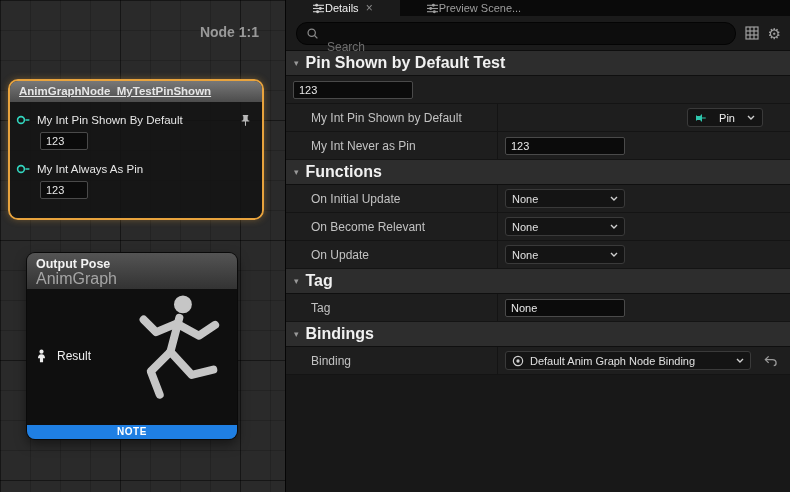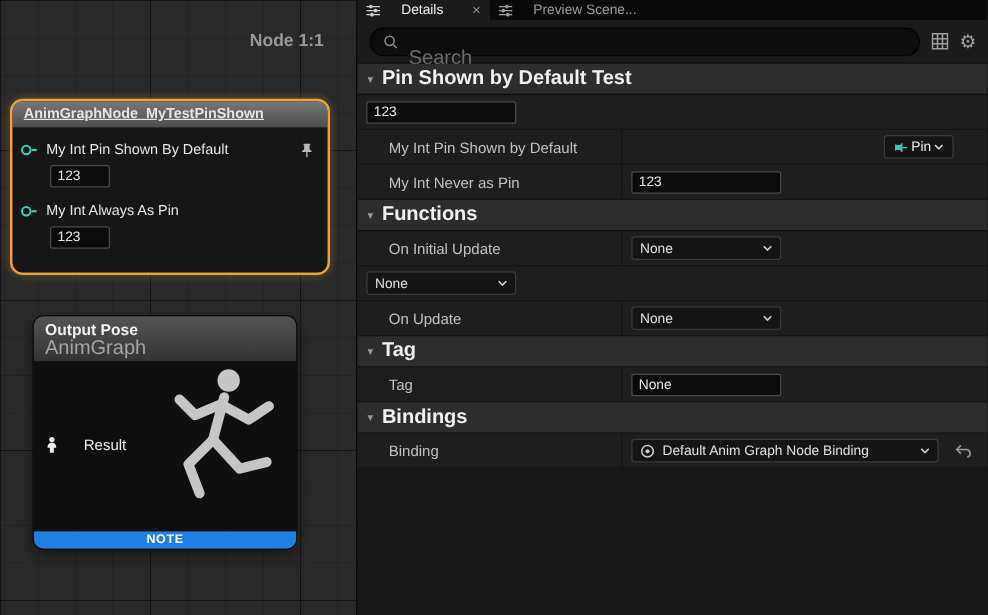--- a/index.html
+++ b/index.html
@@ -30,39 +30,39 @@
     background:#0b0b0b;border:1px solid #4a4a4a;border-radius:2px;color:#e8e8e8;
     font-size:11px;padding:0 5px;font-family:inherit;}
 
   .node-output{position:absolute;left:27px;top:253px;width:210px;border-radius:8px;
     overflow:hidden;box-shadow:0 0 0 1px #0a0a0a,0 5px 12px rgba(0,0,0,.5);}
   .ohead{padding:4px 9px 4px 9px;background:linear-gradient(to bottom,#545454,#333333);}
   .otitle{font-size:12.5px;font-weight:bold;color:#f2f2f2;line-height:15px;}
   .osub{font-size:16px;color:#a5a5a5;line-height:13px;}
   .obody{position:relative;height:136px;background:#0f0f0f;}
   .mannequin{position:absolute;right:4px;top:2px;}
-  .resultrow{position:absolute;left:9px;top:60px;display:flex;align-items:center;gap:20px;
+  .resultrow{position:absolute;left:9px;top:60px;display:flex;align-items:center;gap:10px;
     color:#efefef;font-size:12px;}
   .note{height:14px;line-height:14px;background:#1F7FE3;color:#fff;font-size:10px;
     font-weight:bold;text-align:center;letter-spacing:.5px;}
 
   
   .details{position:absolute;left:285px;top:0;width:505px;height:492px;box-sizing:border-box;
     background:#181818;border-left:1px solid #050505;display:flex;flex-direction:column;}
   .tabbar{height:16px;background:#0a0a0a;display:flex;align-items:stretch;font-size:11px;}
-  .tab{display:flex;align-items:center;gap:17px;padding:0 7px;color:#9e9e9e;}
+  .tab{display:flex;align-items:center;gap:1px;padding:0 27px;color:#9e9e9e;}
   .tab.active{background:#1b1b1b;color:#f0f0f0;}
   .tabclose{color:#8d8d8d;margin-left:6px;font-size:12px;line-height:1;}
 
   .searchrow{height:34px;display:flex;align-items:center;gap:9px;padding:0 9px 0 10px;
     background:#1b1b1b;border-bottom:1px solid #0e0e0e;}
   .searchbox{flex:1;height:21px;border-radius:11px;background:#0d0d0d;border:1px solid #040404;
     display:flex;align-items:center;gap:6px;padding:0 9px;}
   .searchbox input{flex:1;background:transparent;border:none;outline:none;color:#cfcfcf;
-    font-size:16px;font-family:inherit;margin-top:28px;}
+    font-size:12px;font-family:inherit;margin-top:28px;}
   .searchbox input::placeholder{color:#6d6d6d;}
   .iconbtn{display:flex;align-items:center;color:#a0a0a0;}
   .gear{font-size:15px;line-height:1;color:#a0a0a0;}
 
   .sec-h{height:24px;background:#2d2d2d;display:flex;align-items:center;gap:7px;
     padding-left:8px;border-bottom:1px solid #0f0f0f;}
   .sec-chev{color:#9a9a9a;font-size:9px;line-height:1;}
   .sec-title{color:#f1f1f1;font-size:16px;font-weight:bold;}
 
   .prow{height:27px;display:flex;align-items:stretch;background:#1e1e1e;
@@ -73,21 +73,21 @@
   .tval{width:120px;box-sizing:border-box;height:18px;background:#0b0b0b;
     border:1px solid #4a4a4a;border-radius:2px;color:#e8e8e8;font-size:11px;padding:0 5px;
     font-family:inherit;}
   .dd{width:120px;box-sizing:border-box;height:19px;background:#141414;
     border:1px solid #3a3a3a;border-radius:3px;display:flex;align-items:center;
     padding:0 6px;color:#e0e0e0;font-size:11px;gap:6px;}
   .dd .ddtext{flex:1;white-space:nowrap;overflow:hidden;}
   .binding-dd{width:246px;}
   .chev-icon{display:flex;align-items:center;}
   .pin-btn{margin-left:auto;margin-right:27px;height:19px;box-sizing:border-box;
-    display:flex;align-items:center;gap:2px;padding:0 7px;background:#141414;
+    display:flex;align-items:center;gap:12px;padding:0 7px;background:#141414;
     border:1px solid #3a3a3a;border-radius:3px;color:#eee;font-size:11px;}
   .reset{margin-left:13px;display:flex;align-items:center;}
   .filler{flex:1;background:#181818;}
 </style>
 </head>
 <body>
 
 <div class="root">
 
   <div class="graph">
@@ -265,20 +265,21 @@
           <span class="ddtext">None</span>
           <span class="chev-icon">
             <svg width="8" height="5" viewBox="0 0 8 5">
                 <path d="M1 1 L4 4 L7 1" stroke="#cfcfcf" stroke-width="1.4" fill="none"></path>
               </svg>
           </span>
         </div>
       </div>
     </div>
     <div class="prow">
+      <div class="pname">On Become Relevant</div>
       <div class="pval">
         <div class="dd">
           <span class="ddtext">None</span>
           <span class="chev-icon">
             <svg width="8" height="5" viewBox="0 0 8 5">
                 <path d="M1 1 L4 4 L7 1" stroke="#cfcfcf" stroke-width="1.4" fill="none"></path>
               </svg>
           </span>
         </div>
       </div>

